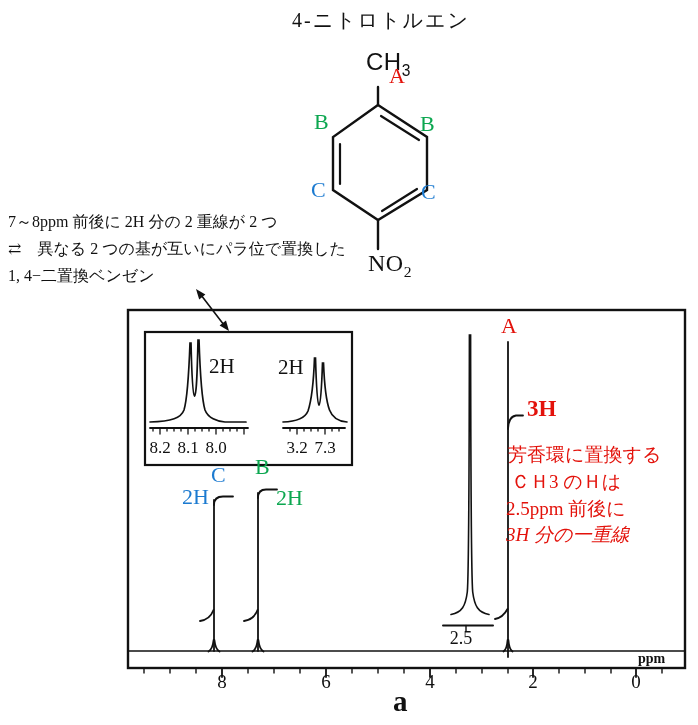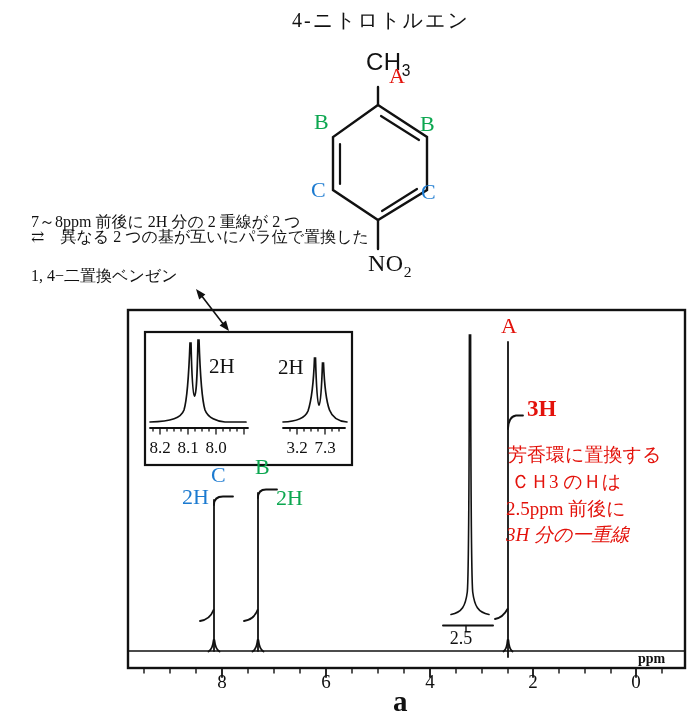--- a/index.html
+++ b/index.html
@@ -5,21 +5,21 @@
   html,body{margin:0;padding:0;background:#ffffff;}
   #stage{position:relative;width:698px;height:725px;background:#fff;overflow:hidden;
          font-family:"Liberation Serif","DejaVu Serif",serif;color:#111;}
   .abs{position:absolute;white-space:nowrap;line-height:1.1;}
   .ctr{transform:translateX(-50%);}
   .sans{font-family:"Liberation Sans","DejaVu Sans",sans-serif;}
   .red{color:var(--c-red,#e3120b);}
   .green{color:var(--c-green,#0ca750);}
   .blue{color:var(--c-blue,#1b7ad0);}
   .t-title{font-size:20px;letter-spacing:2px;}
-  .t-note{font-size:16px;margin-left:23px;}
+  .t-note{font-size:16px;}
   .t-rednote{font-size:19px;}
   .t-big{font-size:22px;}
   .t-ch{font-size:24px;letter-spacing:0.5px;}
   .t-axis{font-size:19px;}
   .t-inset{font-size:17px;}
   .t-int{font-size:21px;}
   .t-ppm{font-size:14px;font-weight:bold;}
   .t-shift{font-size:18px;}
   .t-cap{font-size:29px;font-weight:bold;}
   svg{position:absolute;left:0;top:0;}
@@ -141,21 +141,21 @@
 
   <div class="abs t-ch sans" style="left:366px;top:49px;"><span>CH</span><sub>3</sub></div>
   <div class="abs t-big red" style="left:389px;top:64px;">A</div>
   <div class="abs t-big green" style="left:314px;top:110px;">B</div>
   <div class="abs t-big green" style="left:420px;top:112px;">B</div>
   <div class="abs t-big blue" style="left:311px;top:178px;">C</div>
   <div class="abs t-big blue" style="left:421px;top:180px;">C</div>
   <div class="abs t-ch sans" style="left:368px;top:250px;font-family:Liberation Serif, serif;"><span>NO</span><sub>2</sub></div>
 
   <div class="abs t-note" style="left:8px;top:213px;">7～8ppm 前後に 2H 分の 2 重線が 2 つ</div>
-  <div class="abs t-note" style="left:8px;top:228px;text-align:right;">⇄　異なる 2 つの基が互いにパラ位で置換した</div>
+  <div class="abs t-note" style="left:8px;top:240px;text-align:right;">⇄　異なる 2 つの基が互いにパラ位で置換した</div>
   <div class="abs t-note" style="left:8px;top:267px;">1, 4−二置換ベンゼン</div>
 
   <div class="abs t-int" style="left:209px;top:355px;">2H</div>
   <div class="abs t-int" style="left:278px;top:356px;">2H</div>
   <div class="abs ctr t-inset" style="left:160px;top:439px;">8.2</div>
   <div class="abs ctr t-inset" style="left:188px;top:439px;">8.1</div>
   <div class="abs ctr t-inset" style="left:216px;top:439px;">8.0</div>
   <div class="abs ctr t-inset" style="left:297px;top:439px;">3.2</div>
   <div class="abs ctr t-inset" style="left:325px;top:439px;">7.3</div>
 

